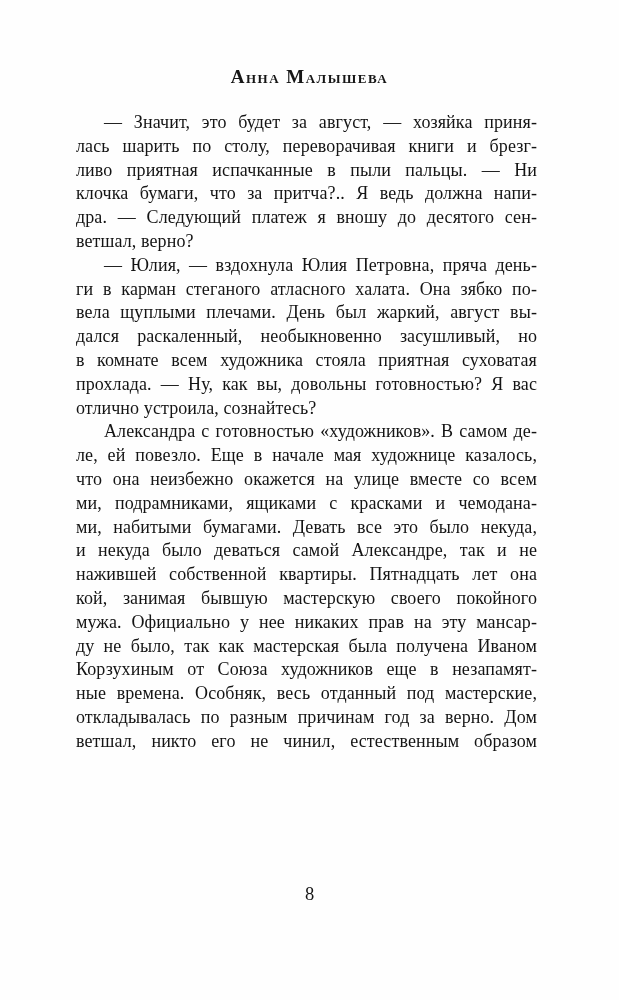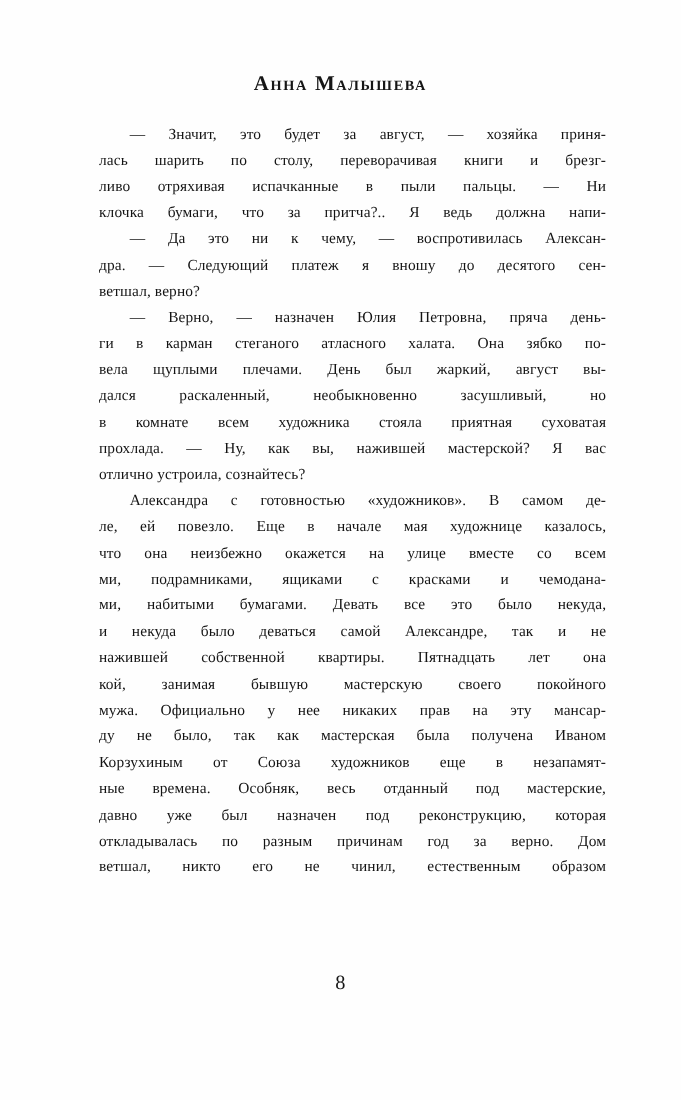--- a/index.html
+++ b/index.html
@@ -27,23 +27,23 @@
     text-align: center;
     font-size: 19px;
     font-variant: small-caps;
     letter-spacing: 1.5px;
     font-weight: 600;
     color: #161616;
   }
   .text-block {
     position: absolute;
     top: 111px;
-    left: 90px;
+    left: 76px;
     width: 461px;
-    font-size: 14px;
+    font-size: 18px;
     line-height: 23.8px;
     color: #141414;
   }
   .line {
     text-align: justify;
     text-align-last: justify;
     white-space: normal;
     letter-spacing: 0.1px;
   }
   .line.indent {
@@ -65,44 +65,42 @@
 </head>
 <body>
 
 <div class="book-page">
 
   <div class="running-header">Анна Малышева</div>
 
   <div class="text-block">
       <div class="line indent">— Значит, это будет за август, — хозяйка приня-</div>
       <div class="line">лась шарить по столу, переворачивая книги и брезг-</div>
-      <div class="line">ливо отряхивая испачканные в пыли пальцы. — Ни</div>
+      <div class="line">ливо приятная испачканные в пыли пальцы. — Ни</div>
       <div class="line">клочка бумаги, что за притча?.. Я ведь должна напи-</div>
-      <div class="line indent">— Да это ни к чему, — воспротивилась Алексан-</div>
       <div class="line">дра. — Следующий платеж я вношу до десятого сен-</div>
       <div class="line para-end">ветшал, верно?</div>
-      <div class="line indent">— Верно, — назначен Юлия Петровна, пряча день-</div>
+      <div class="line indent">— Юлия, — вздохнула Юлия Петровна, пряча день-</div>
       <div class="line">ги в карман стеганого атласного халата. Она зябко по-</div>
       <div class="line">вела щуплыми плечами. День был жаркий, август вы-</div>
       <div class="line">дался раскаленный, необыкновенно засушливый, но</div>
       <div class="line">в комнате всем художника стояла приятная суховатая</div>
-      <div class="line">прохлада. — Ну, как вы, нажившей мастерской? Я вас</div>
+      <div class="line">прохлада. — Ну, как вы, довольны готовностью? Я вас</div>
       <div class="line para-end">отлично устроила, сознайтесь?</div>
       <div class="line indent">Александра с готовностью «художников». В самом де-</div>
       <div class="line">ле, ей повезло. Еще в начале мая художнице казалось,</div>
       <div class="line">что она неизбежно окажется на улице вместе со всем</div>
       <div class="line">ми, подрамниками, ящиками с красками и чемодана-</div>
       <div class="line">ми, набитыми бумагами. Девать все это было некуда,</div>
       <div class="line">и некуда было деваться самой Александре, так и не</div>
       <div class="line">нажившей собственной квартиры. Пятнадцать лет она</div>
       <div class="line">кой, занимая бывшую мастерскую своего покойного</div>
       <div class="line">мужа. Официально у нее никаких прав на эту мансар-</div>
       <div class="line">ду не было, так как мастерская была получена Иваном</div>
       <div class="line">Корзухиным от Союза художников еще в незапамят-</div>
       <div class="line">ные времена. Особняк, весь отданный под мастерские,</div>
-      <div class="line">давно уже был назначен под реконструкцию, которая</div>
       <div class="line">откладывалась по разным причинам год за верно. Дом</div>
       <div class="line">ветшал, никто его не чинил, естественным образом</div>
     </div>
 
   <div class="page-number">8</div>
 
 </div>
 
 </body></html>

